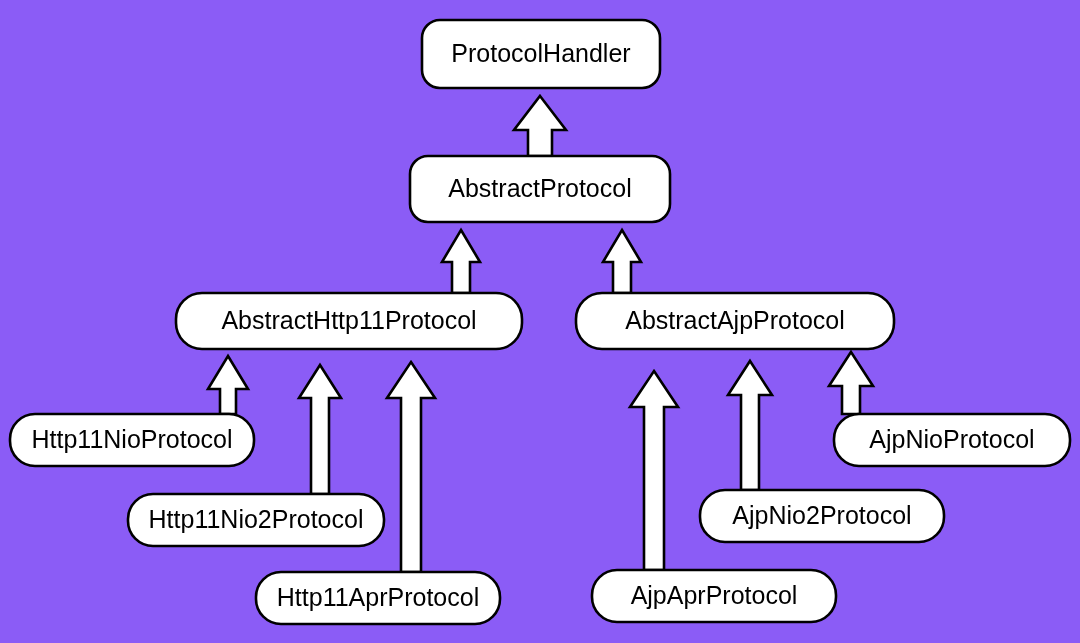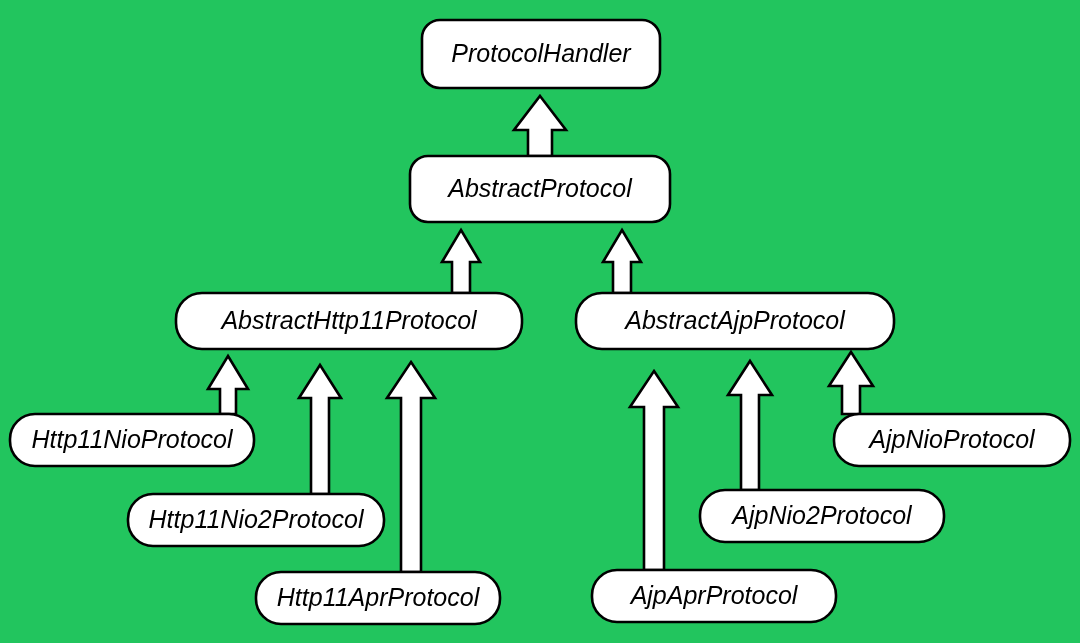--- a/index.html
+++ b/index.html
@@ -11,22 +11,21 @@
   body {
     width: 1080px;
     height: 643px;
     overflow: hidden;
     font-family: "Liberation Sans", sans-serif;
   }
   #diagram-root {
     position: relative;
     width: 1080px;
     height: 643px;
-    background: #22c55e;
-    font-style: italic;
+    background: #8b5cf6;
   }
   svg#uml-canvas {
     display: block;
     width: 1080px;
     height: 643px;
   }
   .node-box {
     fill: #ffffff;
     stroke: #000000;
     stroke-width: 2.6;

